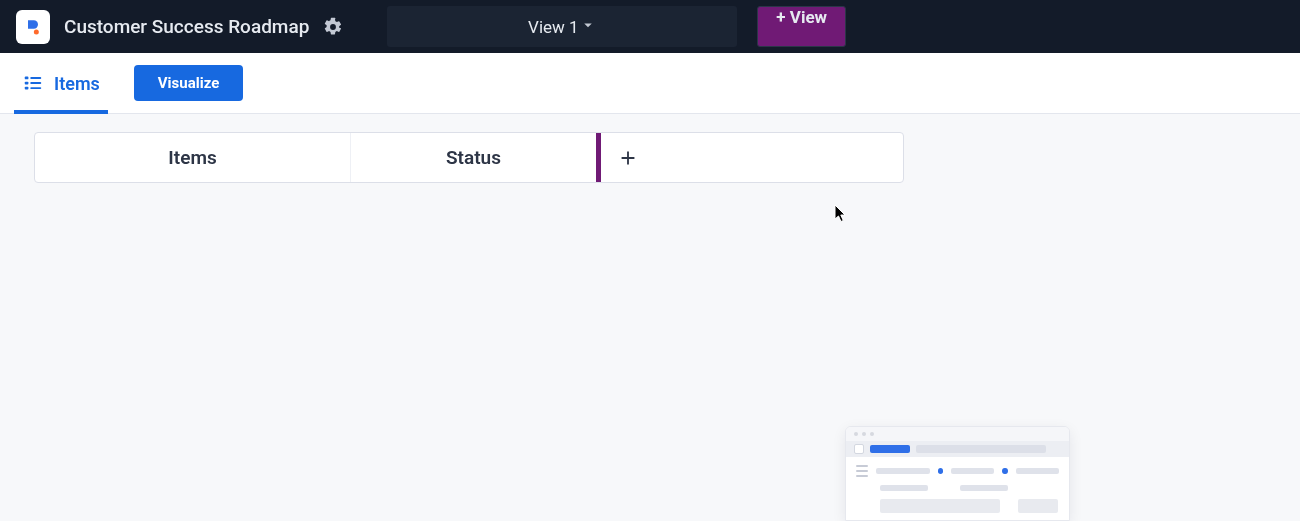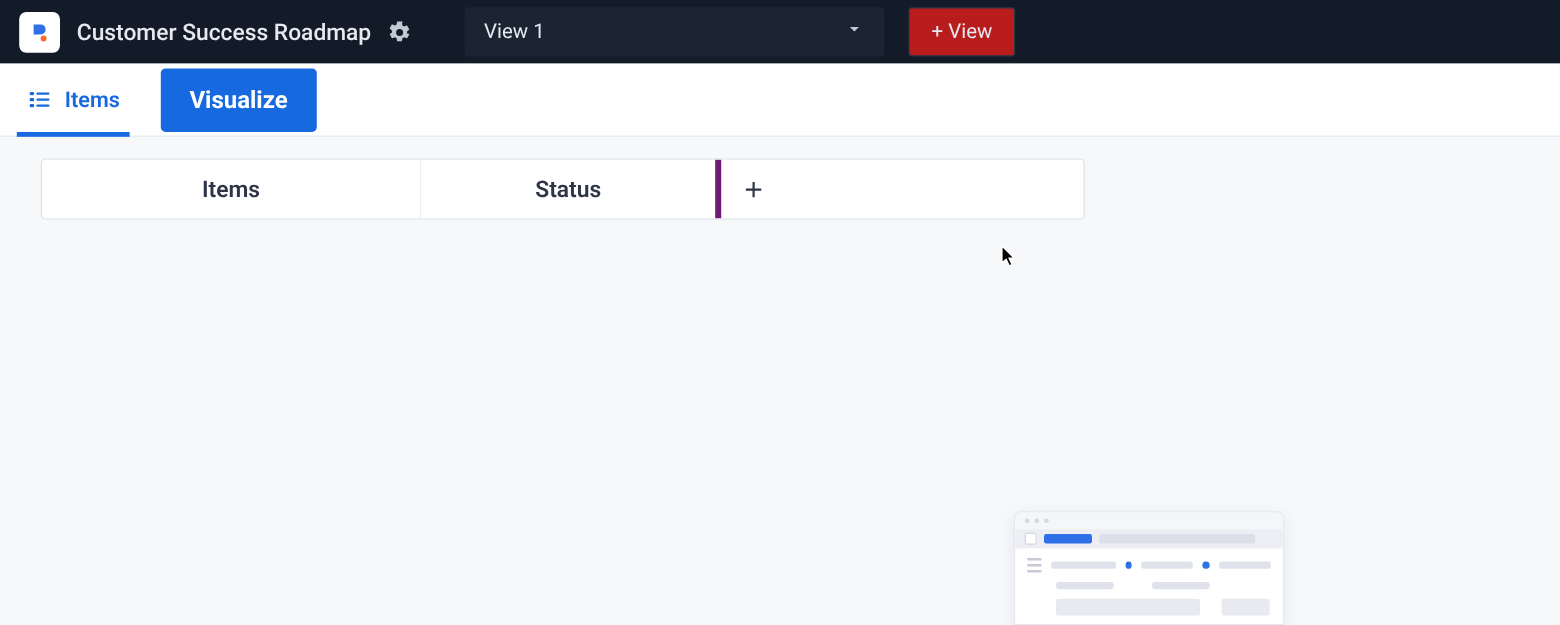--- a/index.html
+++ b/index.html
@@ -51,34 +51,33 @@
       background: #1b2433;
       height: 41px;
       width: 350px;
       border-radius: 3px;
       display: flex;
       align-items: center;
       padding: 0 16px;
       color: #e6eaf0;
       font-size: 17px;
       cursor: pointer;
-      justify-content: space-between;
+      justify-content: center;
     }
     .view-select .chev { color: #c3c9d4; }
     .add-view {
-      background: #b91c1c;
+      background: #701a75;
       border: 1px solid #2b3648;
       height: 41px;
       padding: 0 18px;
       border-radius: 3px;
       color: #e6eaf0;
       font-size: 17px;
-      font-weight: 400;
-      display: flex;
-      align-items: center;
+      font-weight: 700;
+      display: flex;
       cursor: pointer;
       margin-left: 6px;
     }
 
     
     .tabs {
       background: #ffffff;
       height: 61px;
       border-bottom: 1px solid #e3e6ed;
       display: flex;
@@ -104,23 +103,23 @@
       left: -8px; right: -8px; bottom: -1px;
       height: 4px;
       background: #1769e0;
     }
     .tab .ticon { display: flex; align-items: center; }
     .tab .ticon svg { width: 22px; height: 22px; }
 
     .visualize-btn {
       background: #1769e0;
       color: #ffffff;
-      font-size: 20px;
+      font-size: 15px;
       font-weight: 700;
-      height: 53px;
+      height: 36px;
       padding: 0 24px;
       border-radius: 4px;
       display: flex;
       align-items: center;
       cursor: pointer;
     }
 
     
     .content {
       padding: 18px 34px;

